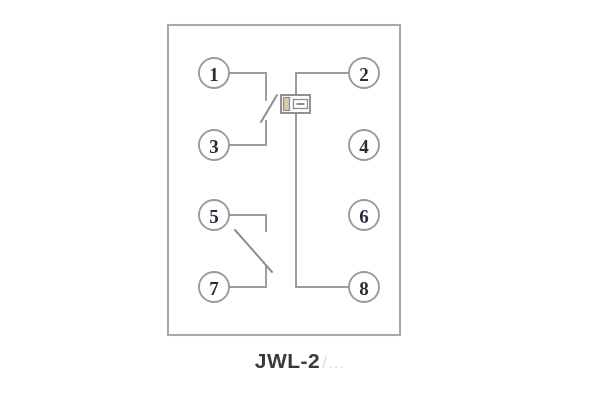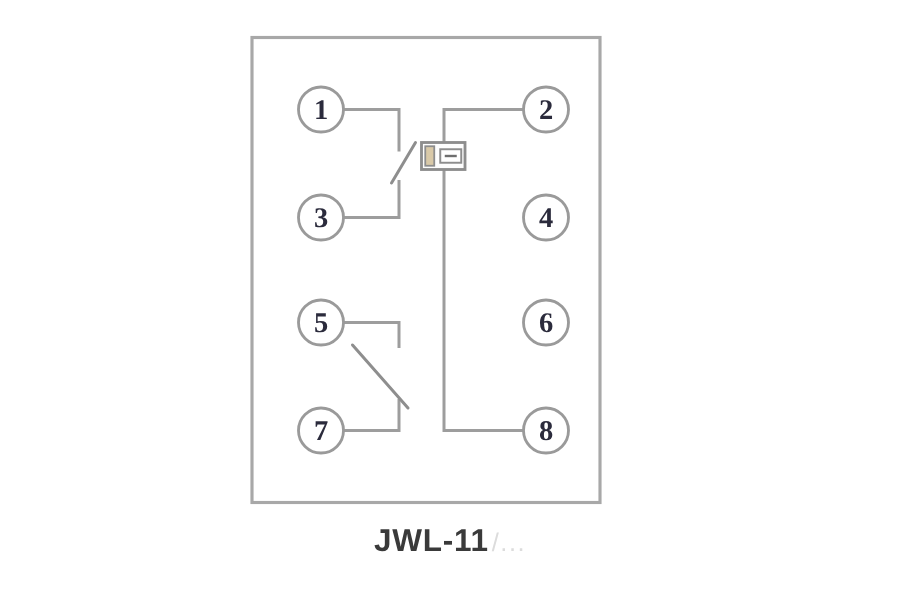--- a/index.html
+++ b/index.html
@@ -147,16 +147,16 @@
 
     <circle class="terminal-circle" cx="214" cy="287" r="15"></circle>
     <text class="terminal-label" x="214" y="288">7</text>
 
     <circle class="terminal-circle" cx="364" cy="287" r="15"></circle>
     <text class="terminal-label" x="364" y="288">8</text>
 
   </svg>
 
   <div class="caption-text">
-    <span>JWL-11</span><span class="caption-watermark">/...</span>
+    <span>JWL-2</span><span class="caption-watermark">/...</span>
   </div>
 
 </div>
 
 </body></html>

